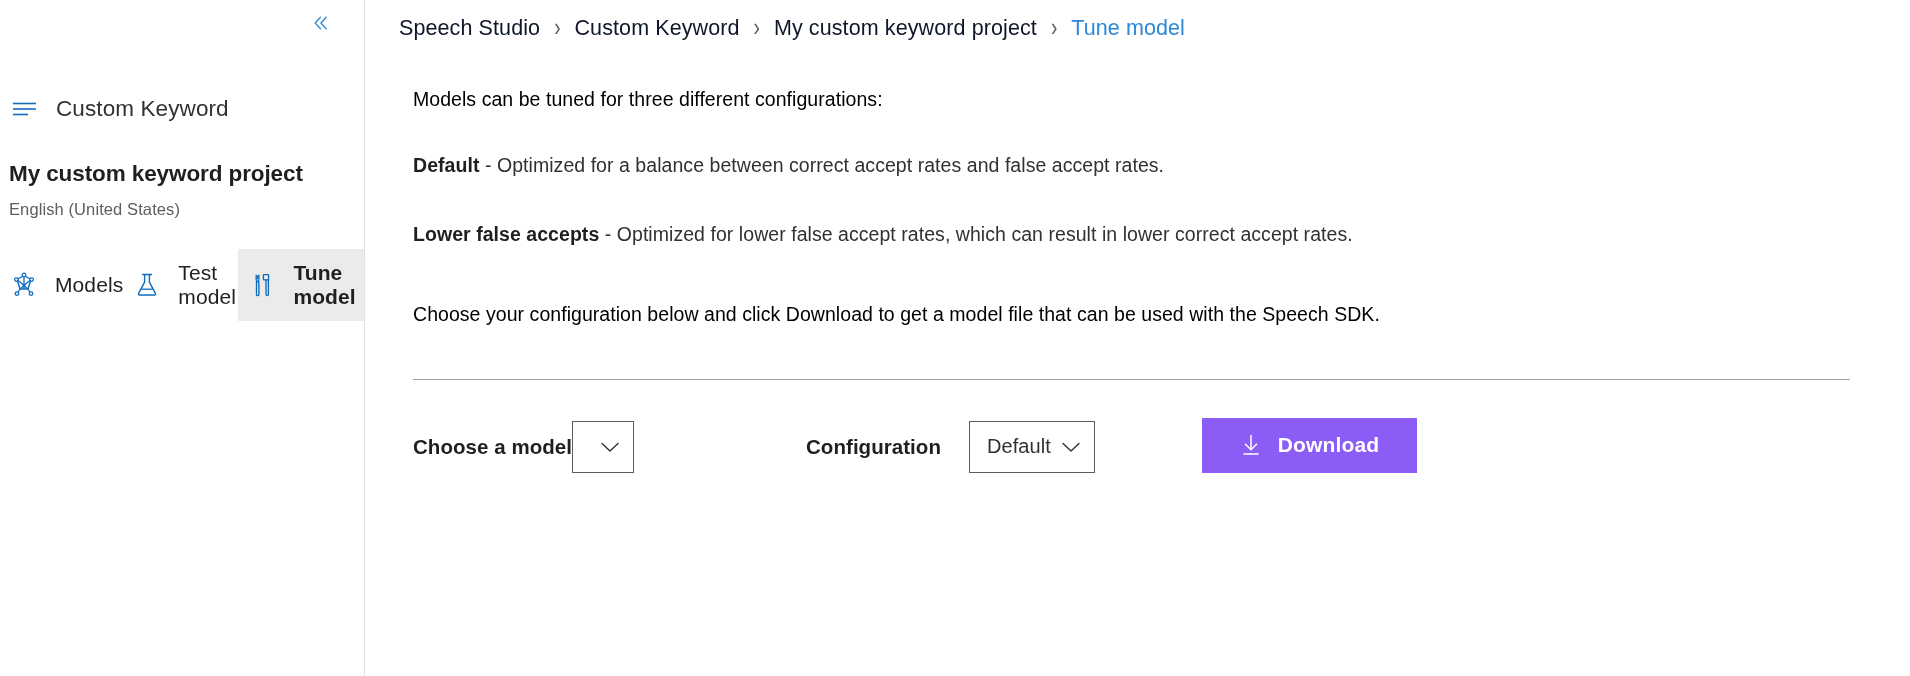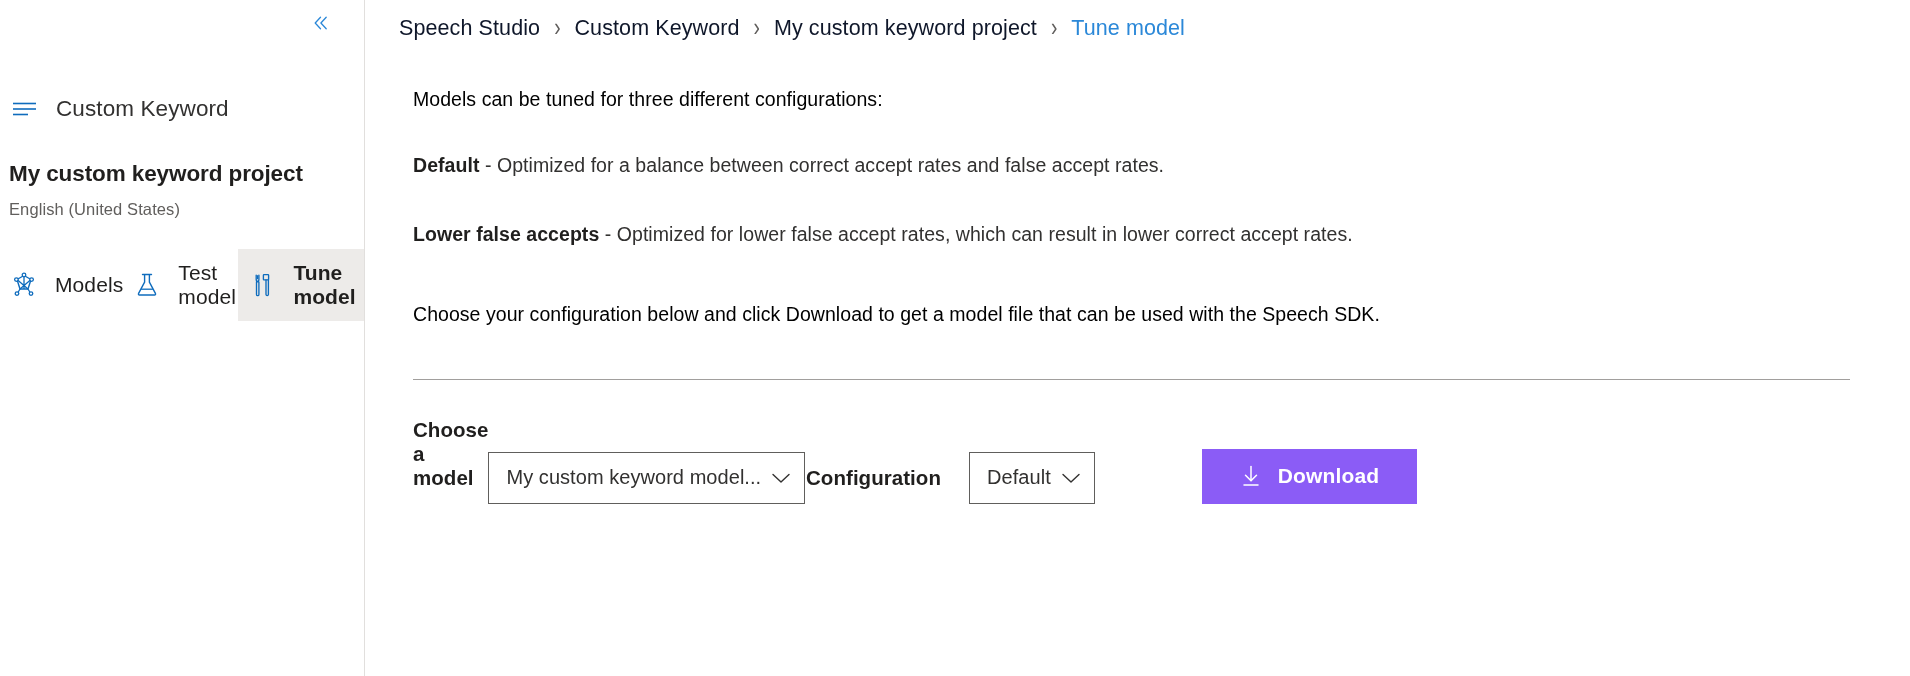--- a/index.html
+++ b/index.html
@@ -372,21 +372,20 @@
 
       <p class="body-text para-choose">Choose your configuration below and click Download to get a model file that can be used with the Speech SDK.</p>
 
       <div class="divider"></div>
 
       <div class="form-row">
 
         <div class="field field-model">
           <span class="field-label">Choose a model</span>
           <div class="select-box">
-            <span class="select-value">My custom keyword model...</span>
             <span class="chev">
               <svg width="20" height="12" viewBox="0 0 20 12" fill="none" aria-hidden="true">
                 <path d="M2 2.5 L10 10 L18 2.5" stroke="#323130" stroke-width="1.4" fill="none" stroke-linecap="round" stroke-linejoin="round"></path>
               </svg>
             </span>
           </div>
         </div>
 
         <div class="field field-config">
           <span class="field-label">Configuration</span>

